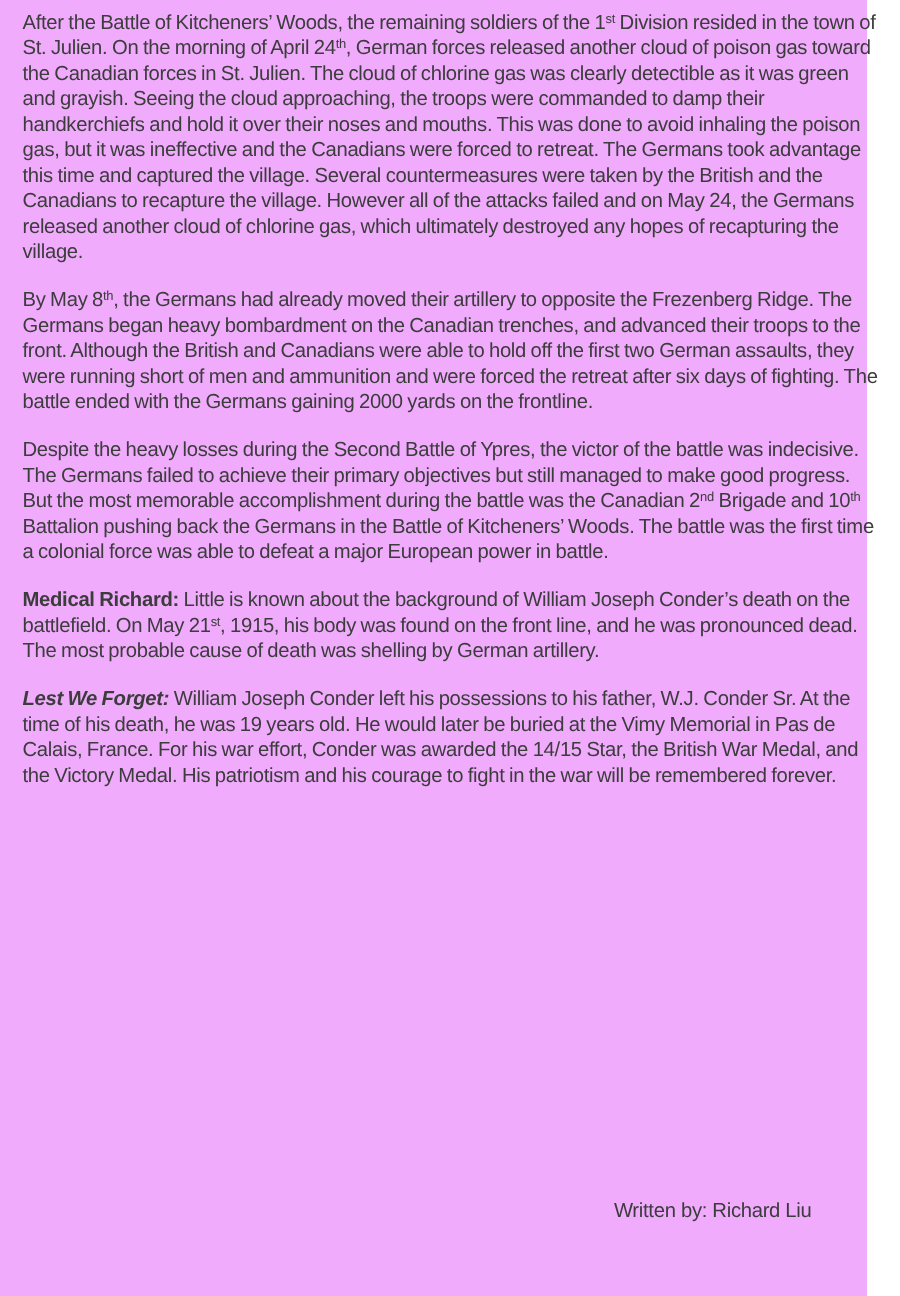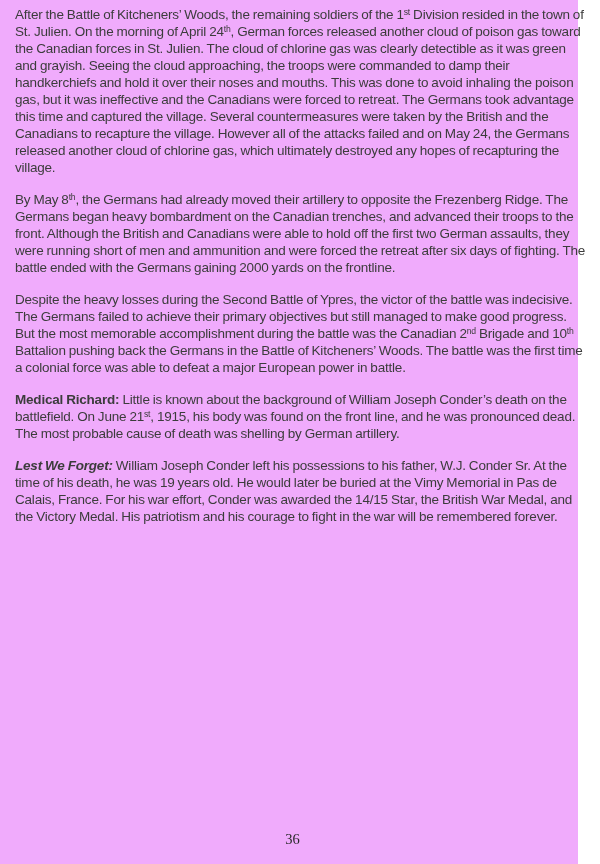--- a/index.html
+++ b/index.html
@@ -66,21 +66,21 @@
 
 <div class="page">
   <div class="content">
 
     <p class="para"><span>After the Battle of Kitcheners’ Woods, the remaining soldiers of the 1</span><sup class="ss">st</sup><span> Division resided in the town of St. Julien. On the morning of April 24</span><sup class="ss">th</sup><span>, German forces released another cloud of poison gas toward the Canadian forces in St. Julien. The cloud of chlorine gas was clearly detectible as it was green and grayish. Seeing the cloud approaching, the troops were commanded to damp their handkerchiefs and hold it over their noses and mouths. This was done to avoid inhaling the poison gas, but it was ineffective and the Canadians were forced to retreat. The Germans took advantage this time and captured the village. Several countermeasures were taken by the British and the Canadians to recapture the village. However all of the attacks failed and on May 24, the Germans released another cloud of chlorine gas, which ultimately destroyed any hopes of recapturing the village.</span></p>
 
     <p class="para"><span>By May 8</span><sup class="ss">th</sup><span>, the Germans had already moved their artillery to opposite the Frezenberg Ridge. The Germans began heavy bombardment on the Canadian trenches, and advanced their troops to the front. Although the British and Canadians were able to hold off the first two German assaults, they were running short of men and ammunition and were forced the retreat after six days of fighting. The battle ended with the Germans gaining 2000 yards on the frontline.</span></p>
 
     <p class="para"><span>Despite the heavy losses during the Second Battle of Ypres, the victor of the battle was indecisive. The Germans failed to achieve their primary objectives but still managed to make good progress. But the most memorable accomplishment during the battle was the Canadian 2</span><sup class="ss">nd</sup><span> Brigade and 10</span><sup class="ss">th</sup><span> Battalion pushing back the Germans in the Battle of Kitcheners’ Woods. The battle was the first time a colonial force was able to defeat a major European power in battle.</span></p>
 
-    <p class="para"><span class="run-bold">Medical Richard:</span><span> Little is known about the background of William Joseph Conder’s death on the battlefield. On June 21</span><sup class="ss">st</sup><span>, 1915, his body was found on the front line, and he was pronounced dead. The most probable cause of death was shelling by German artillery.</span></p>
+    <p class="para"><span class="run-bold">Medical Richard:</span><span> Little is known about the background of William Joseph Conder’s death on the battlefield. On May 21</span><sup class="ss">st</sup><span>, 1915, his body was found on the front line, and he was pronounced dead. The most probable cause of death was shelling by German artillery.</span></p>
 
     <p class="para"><span class="run-bolditalic">Lest We Forget:</span><span> William Joseph Conder left his possessions to his father, W.J. Conder Sr. At the time of his death, he was 19 years old. He would later be buried at the Vimy Memorial in Pas de Calais, France. For his war effort, Conder was awarded the 14/15 Star, the British War Medal, and the Victory Medal. His patriotism and his courage to fight in the war will be remembered forever.</span></p>
 
   </div>
 
+  <div class="byline">Written by: Richard Liu</div>
 
-  <div class="page-number">36</div>
 </div>
 
 </body></html>

